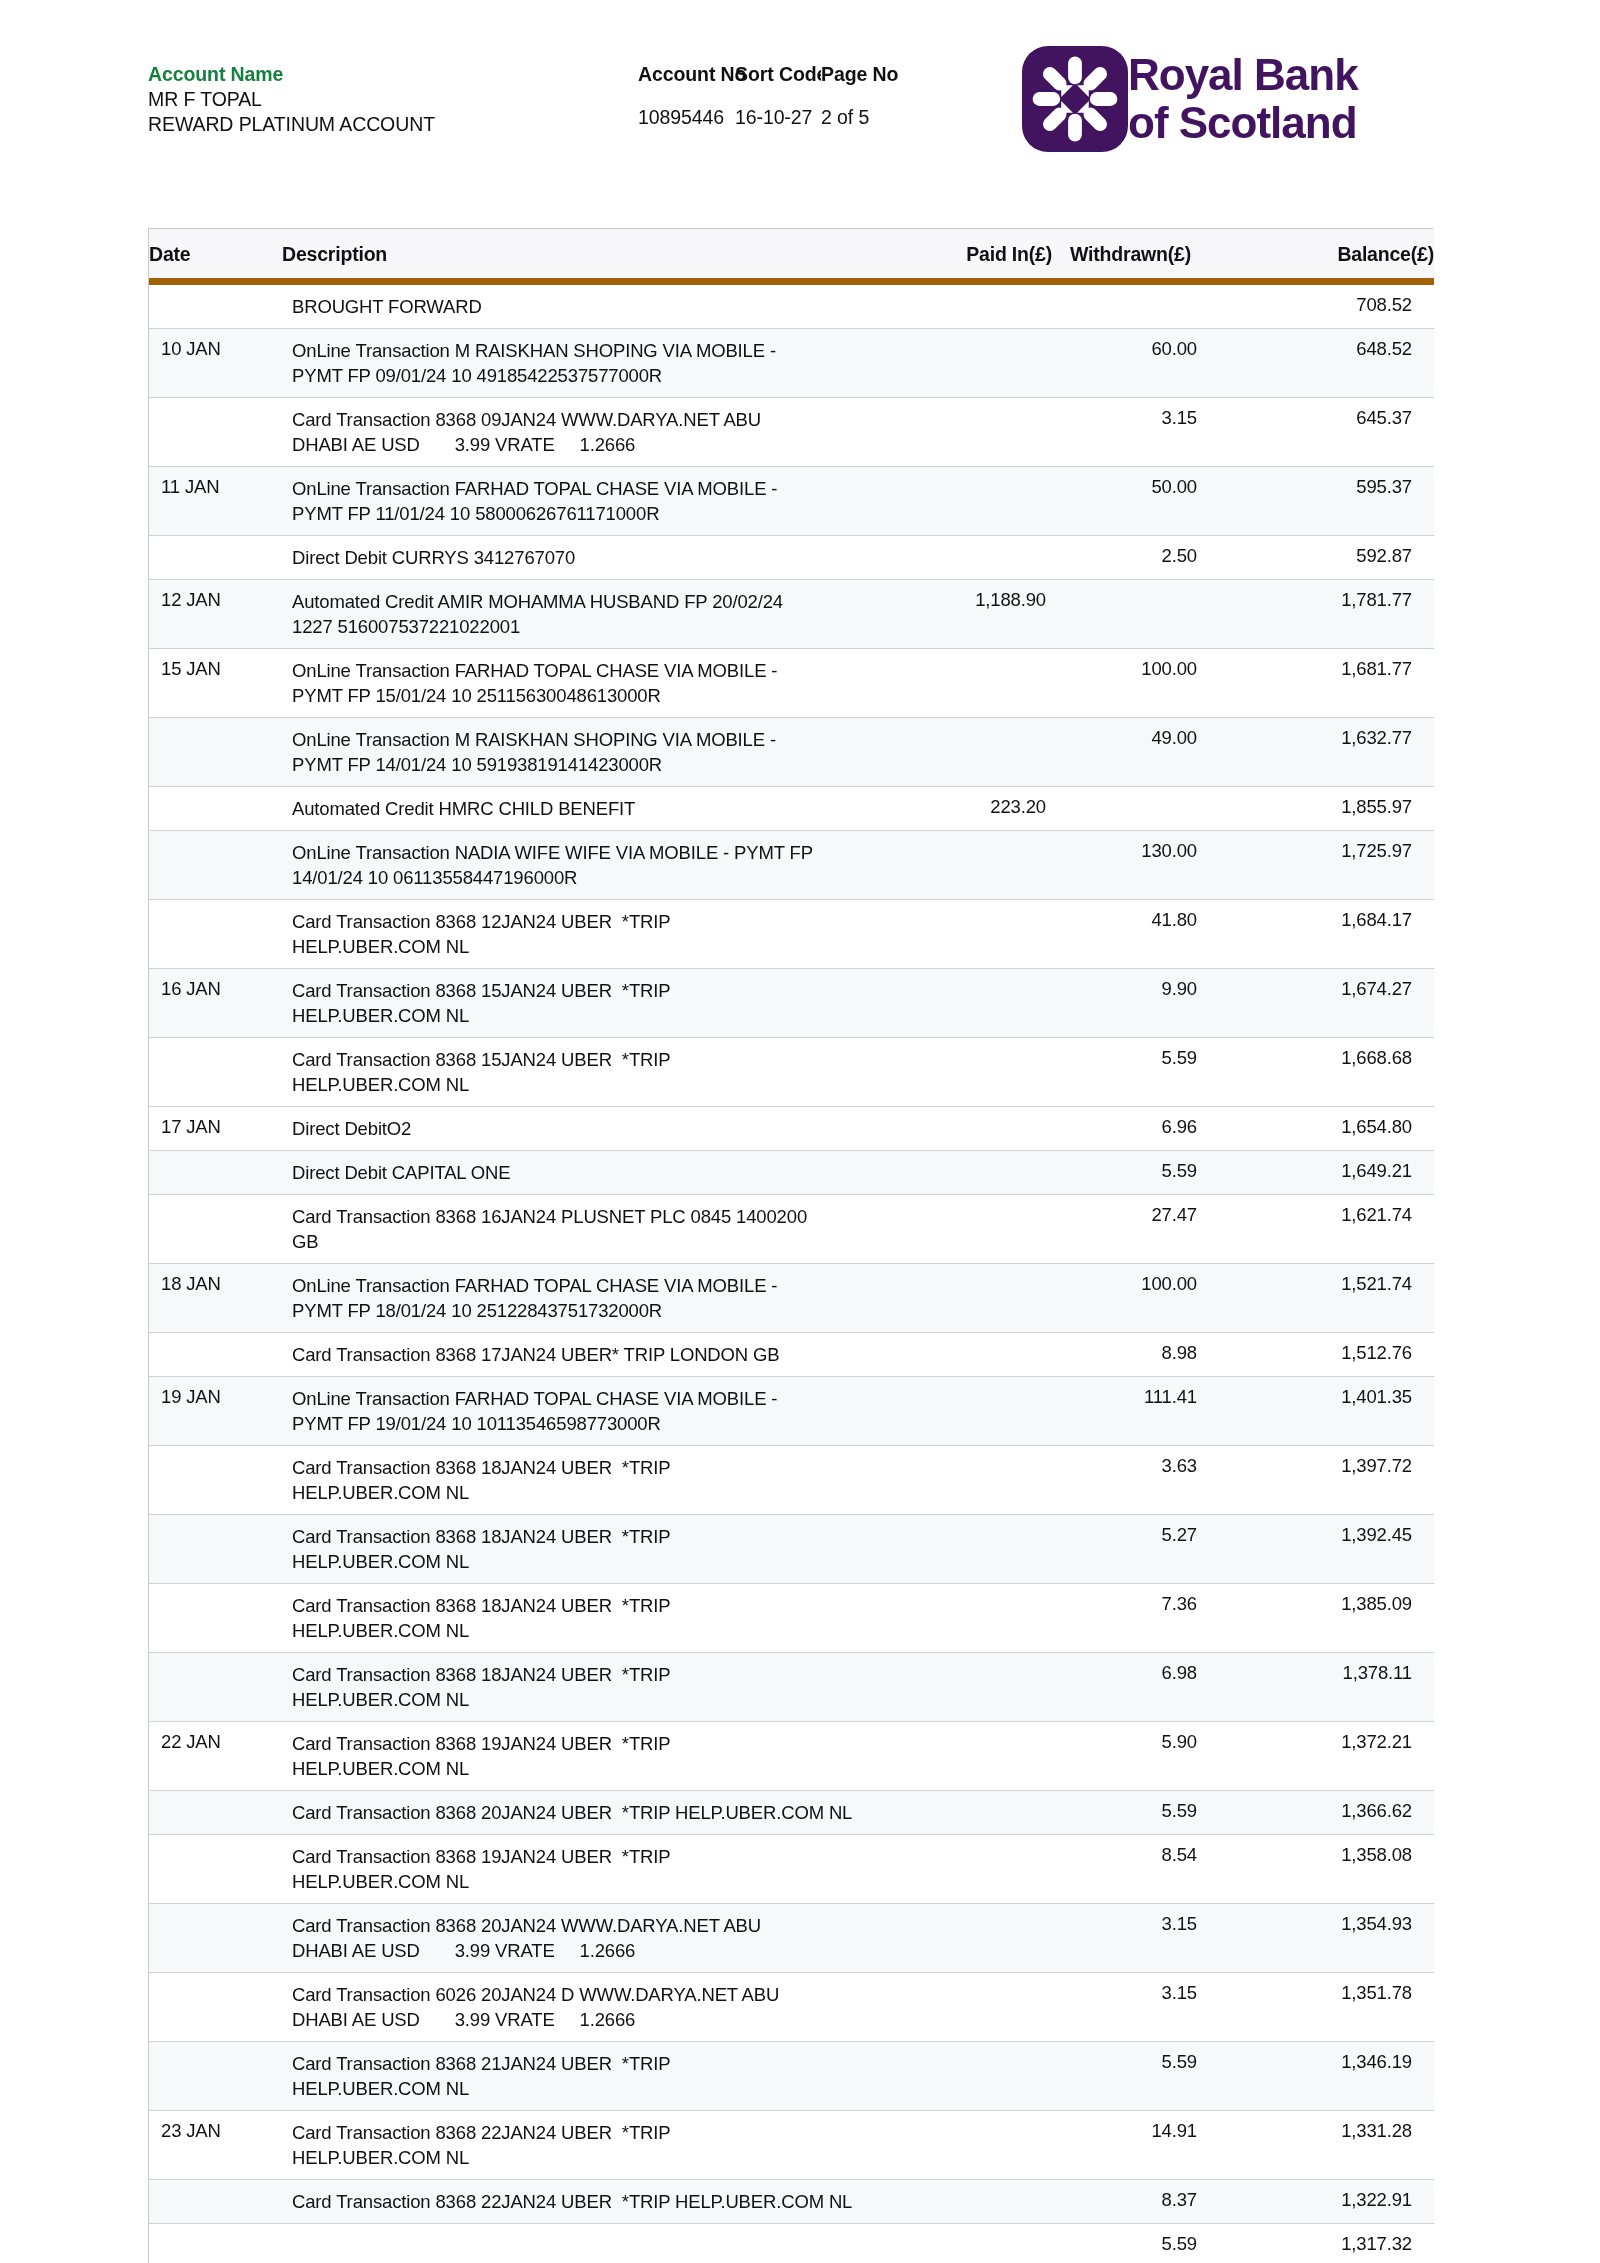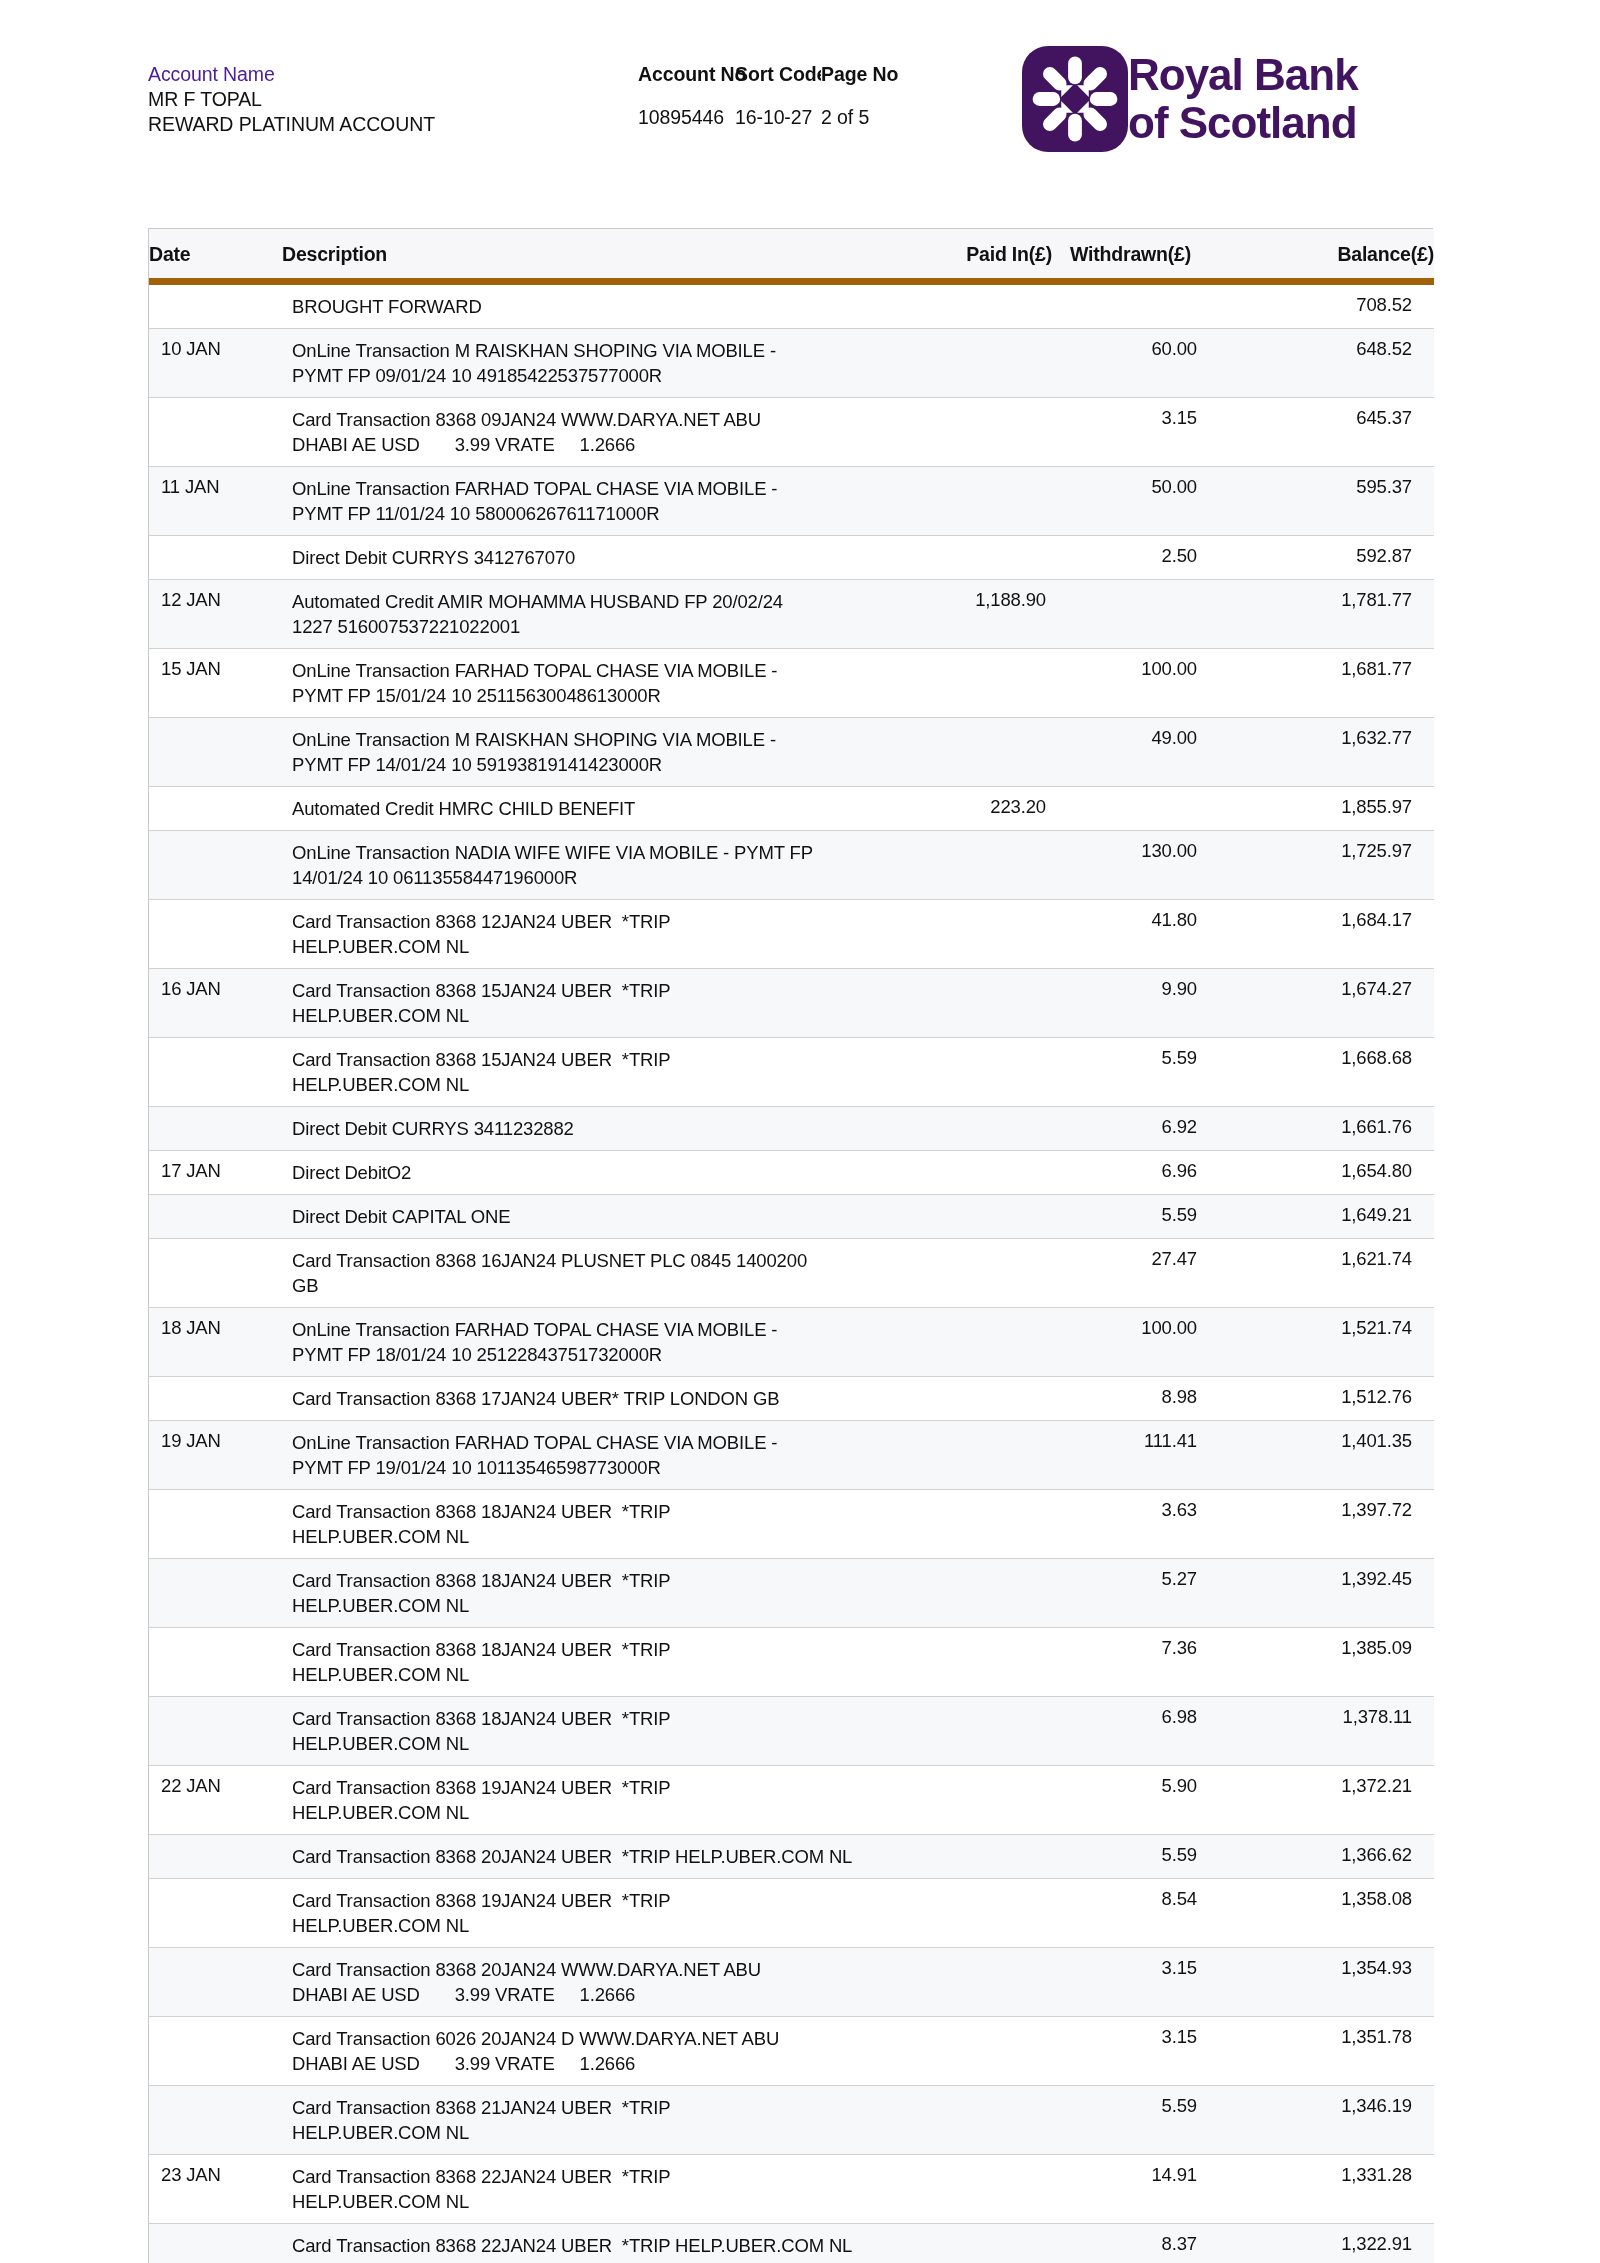--- a/index.html
+++ b/index.html
@@ -26,24 +26,24 @@
     height: 110px;
   }
   .acct-block {
     position: absolute;
     left: 0;
     top: 0;
     width: 470px;
   }
   .acct-label {
     font-size: 19.5px;
-    font-weight: normal;
+    font-weight: bold;
     letter-spacing: -0.1px;
     line-height: 25px;
-    color: #4c1d95;
+    color: #15803d;
   }
   .acct-val {
     font-size: 19.5px;
     font-weight: normal;
     line-height: 25px;
     letter-spacing: -0.1px;
     color: #111;
   }
 
   .meta-block {
@@ -335,27 +335,20 @@
             <td class="d-out">9.90</td>
             <td class="d-bal">1,674.27</td>
           </tr>
           <tr class="shade-a">
             <td class="d-date"></td>
             <td class="d-desc"><span>Card Transaction 8368 15JAN24 UBER&nbsp;&nbsp;*TRIP</span><span class="l2">HELP.UBER.COM NL</span></td>
             <td class="d-in"></td>
             <td class="d-out">5.59</td>
             <td class="d-bal">1,668.68</td>
           </tr>
-          <tr class="shade-b single">
-            <td class="d-date"></td>
-            <td class="d-desc"><span>Direct Debit CURRYS  3411232882</span></td>
-            <td class="d-in"></td>
-            <td class="d-out">6.92</td>
-            <td class="d-bal">1,661.76</td>
-          </tr>
           <tr class="shade-a single">
             <td class="d-date">17 JAN</td>
             <td class="d-desc"><span>Direct DebitO2</span></td>
             <td class="d-in"></td>
             <td class="d-out">6.96</td>
             <td class="d-bal">1,654.80</td>
           </tr>
           <tr class="shade-b single">
             <td class="d-date"></td>
             <td class="d-desc"><span>Direct Debit CAPITAL ONE</span></td>

